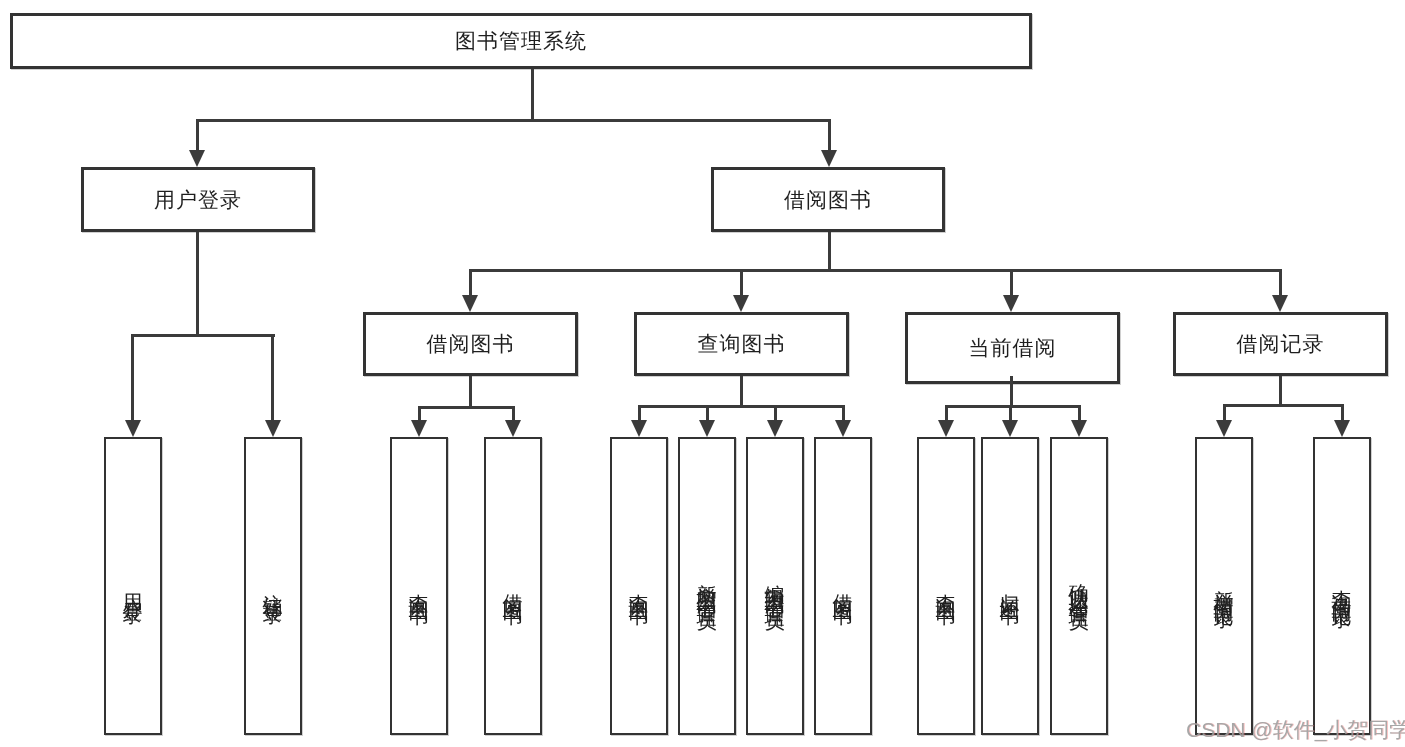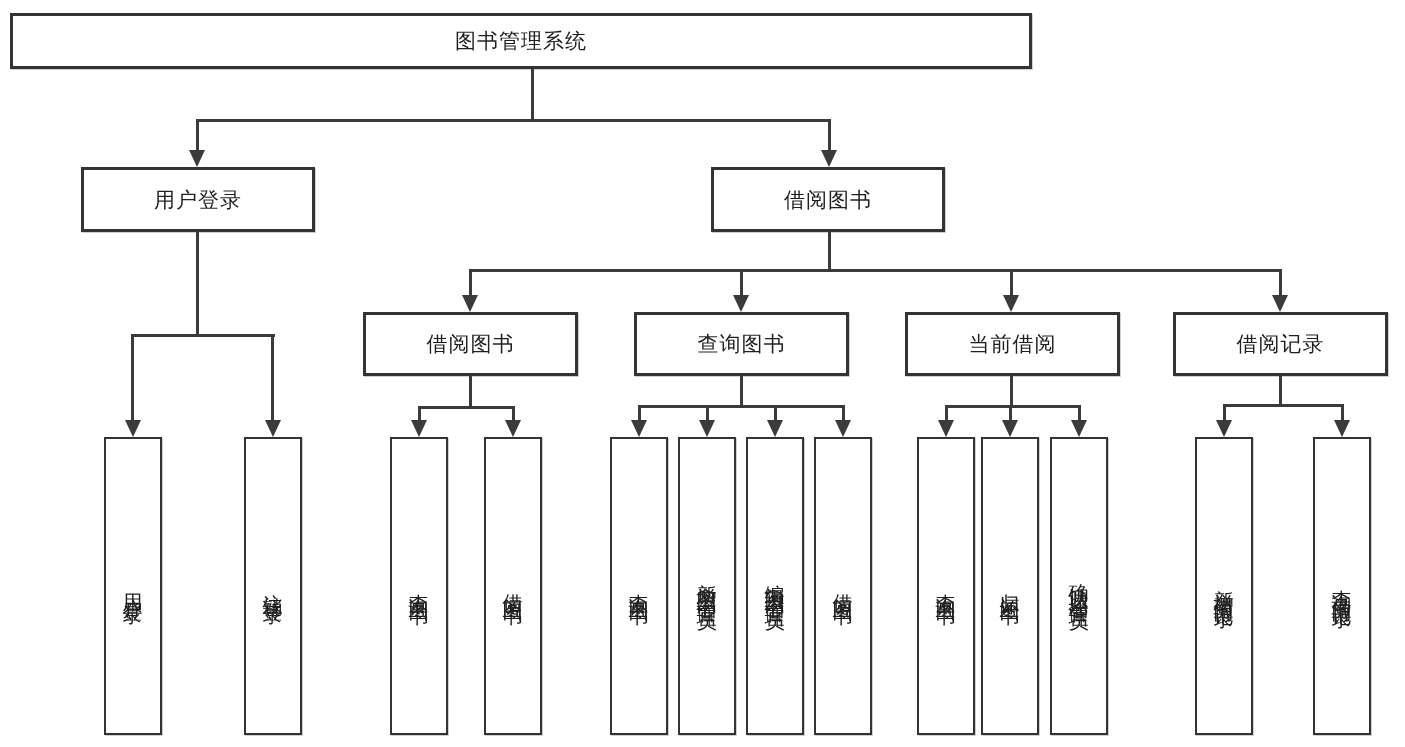--- a/index.html
+++ b/index.html
@@ -53,21 +53,21 @@
   </div>
 
   <div class="box" style="left:363px;top:312px;width:215px;height:64px;">
     <span>借阅图书</span>
   </div>
 
   <div class="box" style="left:634px;top:312px;width:215px;height:64px;">
     <span>查询图书</span>
   </div>
 
-  <div class="box" style="left:905px;top:312px;width:215px;height:64px;">
+  <div class="box" style="left:905px;top:312px;width:215px;height:72px;">
     <span>当前借阅</span>
   </div>
 
   <div class="box" style="left:1173px;top:312px;width:215px;height:64px;">
     <span>借阅记录</span>
   </div>
 
   <div class="box leaf" style="left:104px;top:437px;width:58px;height:298px;">
     <span>用户登录</span>
   </div>
@@ -164,14 +164,15 @@
   <div class="vline" style="left:1078px;top:405px;height:18px;"></div>
   <div class="arrow" style="left:1071px;top:420px;"></div>
 
   <div class="vline" style="left:1279px;top:376px;height:31px;"></div>
   <div class="hline" style="left:1223px;top:404px;width:121px;"></div>
   <div class="vline" style="left:1223px;top:404px;height:19px;"></div>
   <div class="arrow" style="left:1216px;top:420px;"></div>
   <div class="vline" style="left:1341px;top:404px;height:19px;"></div>
   <div class="arrow" style="left:1334px;top:420px;"></div>
 
+  <div id="watermark">CSDN @软件_小贺同学</div>
 
 </div>
 
 </body></html>

